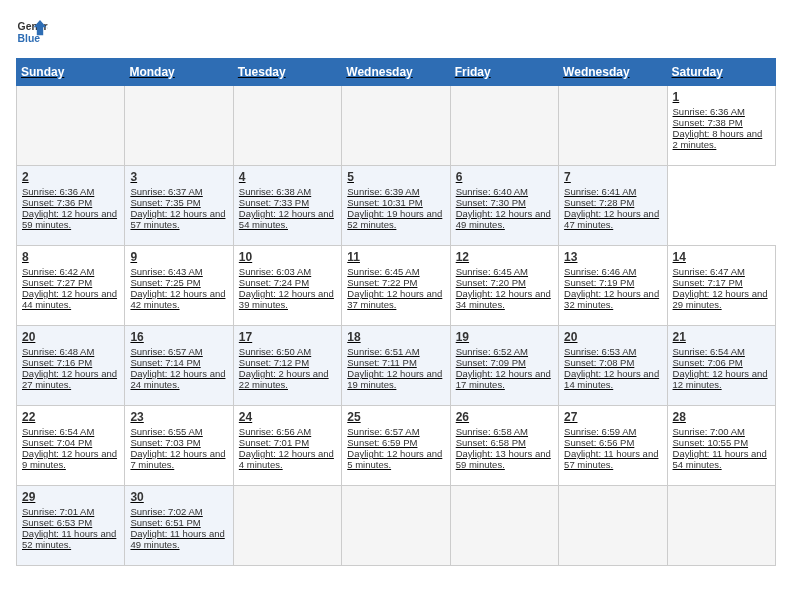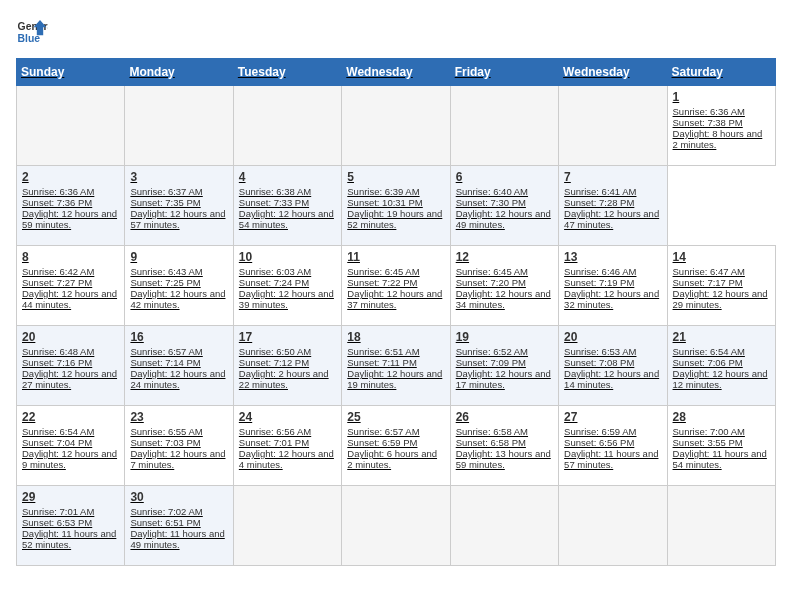--- a/index.html
+++ b/index.html
@@ -136,24 +136,24 @@
         <td><span class="day-num">17</span><span>Sunrise: 6:50 AM</span><br><span>Sunset: 7:12 PM</span><br><span>Daylight: 2 hours and 22 minutes.</span></td>
         <td><span class="day-num">18</span><span>Sunrise: 6:51 AM</span><br><span>Sunset: 7:11 PM</span><br><span>Daylight: 12 hours and 19 minutes.</span></td>
         <td><span class="day-num">19</span><span>Sunrise: 6:52 AM</span><br><span>Sunset: 7:09 PM</span><br><span>Daylight: 12 hours and 17 minutes.</span></td>
         <td><span class="day-num">20</span><span>Sunrise: 6:53 AM</span><br><span>Sunset: 7:08 PM</span><br><span>Daylight: 12 hours and 14 minutes.</span></td>
         <td><span class="day-num">21</span><span>Sunrise: 6:54 AM</span><br><span>Sunset: 7:06 PM</span><br><span>Daylight: 12 hours and 12 minutes.</span></td>
       </tr>
       <tr>
         <td><span class="day-num">22</span><span>Sunrise: 6:54 AM</span><br><span>Sunset: 7:04 PM</span><br><span>Daylight: 12 hours and 9 minutes.</span></td>
         <td><span class="day-num">23</span><span>Sunrise: 6:55 AM</span><br><span>Sunset: 7:03 PM</span><br><span>Daylight: 12 hours and 7 minutes.</span></td>
         <td><span class="day-num">24</span><span>Sunrise: 6:56 AM</span><br><span>Sunset: 7:01 PM</span><br><span>Daylight: 12 hours and 4 minutes.</span></td>
-        <td><span class="day-num">25</span><span>Sunrise: 6:57 AM</span><br><span>Sunset: 6:59 PM</span><br><span>Daylight: 6 hours and 2 minutes.</span></td>
+        <td><span class="day-num">25</span><span>Sunrise: 6:57 AM</span><br><span>Sunset: 6:59 PM</span><br><span>Daylight: 12 hours and 5 minutes.</span></td>
         <td><span class="day-num">26</span><span>Sunrise: 6:58 AM</span><br><span>Sunset: 6:58 PM</span><br><span>Daylight: 13 hours and 59 minutes.</span></td>
         <td><span class="day-num">27</span><span>Sunrise: 6:59 AM</span><br><span>Sunset: 6:56 PM</span><br><span>Daylight: 11 hours and 57 minutes.</span></td>
-        <td><span class="day-num">28</span><span>Sunrise: 7:00 AM</span><br><span>Sunset: 3:55 PM</span><br><span>Daylight: 11 hours and 54 minutes.</span></td>
+        <td><span class="day-num">28</span><span>Sunrise: 7:00 AM</span><br><span>Sunset: 10:55 PM</span><br><span>Daylight: 11 hours and 54 minutes.</span></td>
       </tr>
       <tr>
         <td><span class="day-num">29</span><span>Sunrise: 7:01 AM</span><br><span>Sunset: 6:53 PM</span><br><span>Daylight: 11 hours and 52 minutes.</span></td>
         <td><span class="day-num">30</span><span>Sunrise: 7:02 AM</span><br><span>Sunset: 6:51 PM</span><br><span>Daylight: 11 hours and 49 minutes.</span></td>
         <td class="empty"></td>
         <td class="empty"></td>
         <td class="empty"></td>
         <td class="empty"></td>
         <td class="empty"></td>
       </tr>

